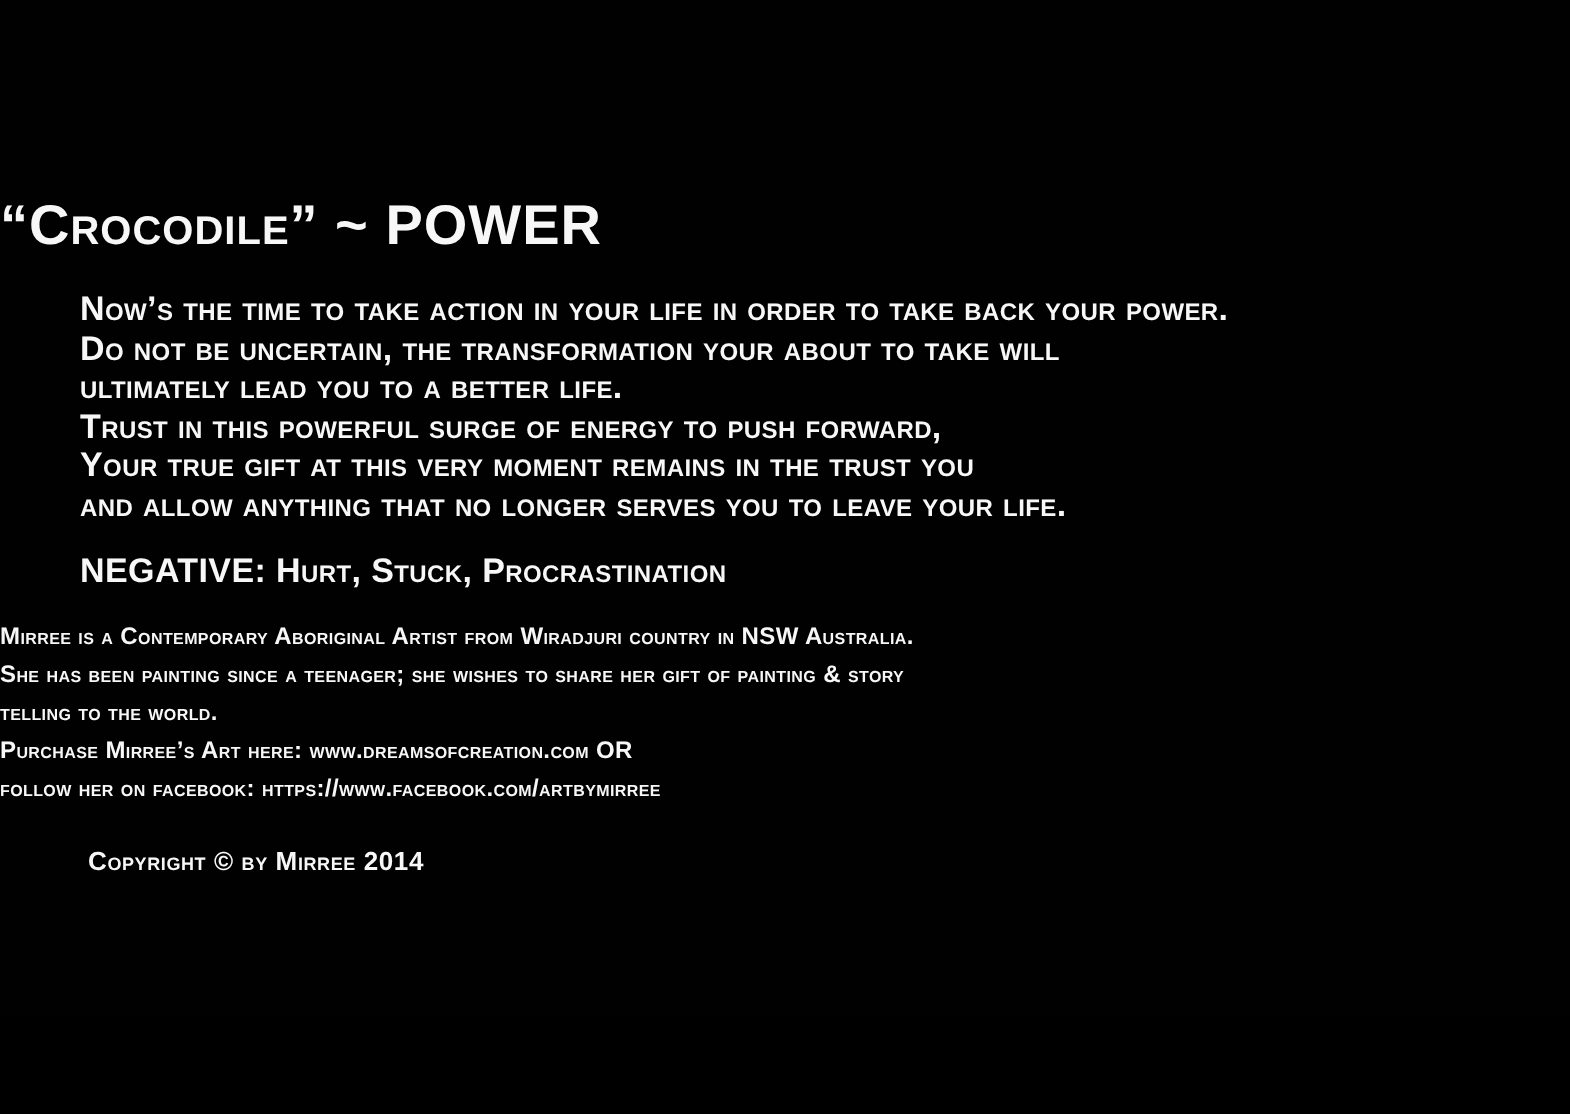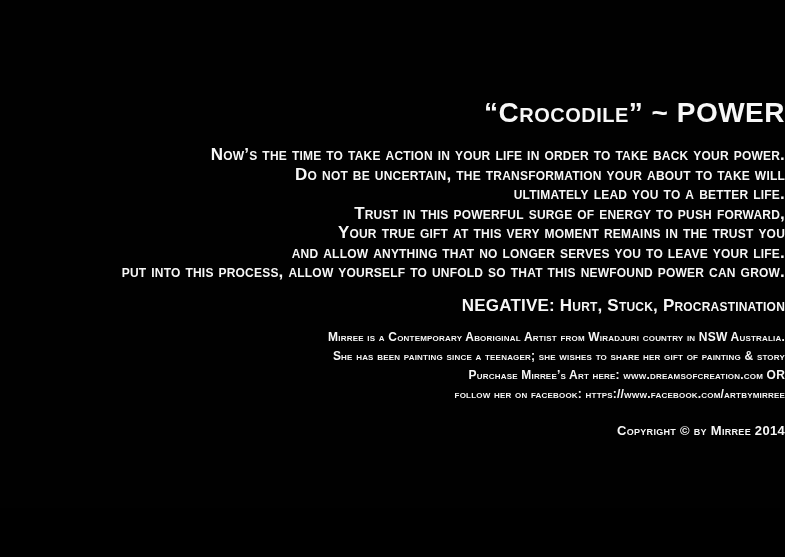--- a/index.html
+++ b/index.html
@@ -9,21 +9,21 @@
   }
   .page {
     position: relative;
     width: 785px;
     height: 508px;
     background: #010101;
     color: #f7f7f7;
     font-family: "Liberation Sans", "DejaVu Sans", sans-serif;
     font-weight: 700;
     font-variant: small-caps;
-    text-align: right;
+    text-align: left;
     overflow: hidden;
     -webkit-font-smoothing: antialiased;
   }
   .title {
     margin: 0;
     padding-top: 98px;
     font-size: 28px;
     line-height: 30px;
     letter-spacing: 0.5px;
   }
@@ -63,29 +63,29 @@
 
   <h1 class="title">“Crocodile” ~ POWER</h1>
 
   <div class="description">
     <div class="line">Now’s the time to take action in your life in order to take back your power.</div>
     <div class="line">Do not be uncertain, the transformation your about to take will</div>
     <div class="line">ultimately lead you to a better life.</div>
     <div class="line">Trust in this powerful surge of energy to push forward,</div>
     <div class="line">Your true gift at this very moment remains in the trust you</div>
     <div class="line">and allow anything that no longer serves you to leave your life.</div>
-    <div class="line">put into this process, allow yourself to unfold so that this newfound power can grow.</div>
   </div>
 
   <div class="meanings">
     <div class="line">NEGATIVE: Hurt, Stuck, Procrastination</div>
   </div>
 
   <div class="bio">
     <div class="line">Mirree is a Contemporary Aboriginal Artist from Wiradjuri country in NSW Australia.</div>
     <div class="line">She has been painting since a teenager; she wishes to share her gift of painting &amp; story</div>
+    <div class="line">telling to the world.</div>
     <div class="line">Purchase Mirree’s Art here: www.dreamsofcreation.com OR</div>
     <div class="line">follow her on facebook: https://www.facebook.com/artbymirree</div>
   </div>
 
   <div class="copyright">Copyright © by Mirree 2014</div>
 
 </div>
 
 </body></html>

